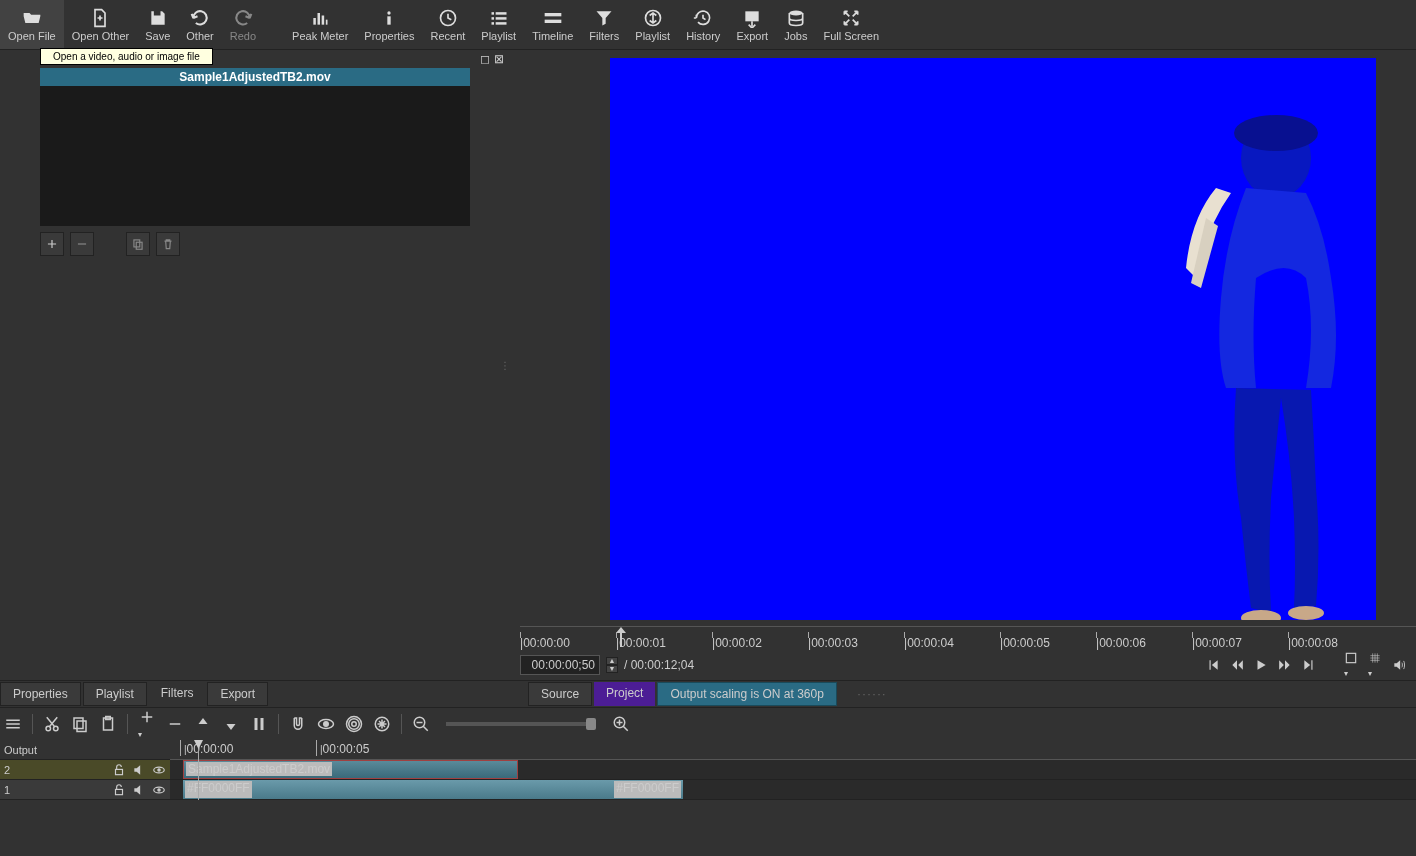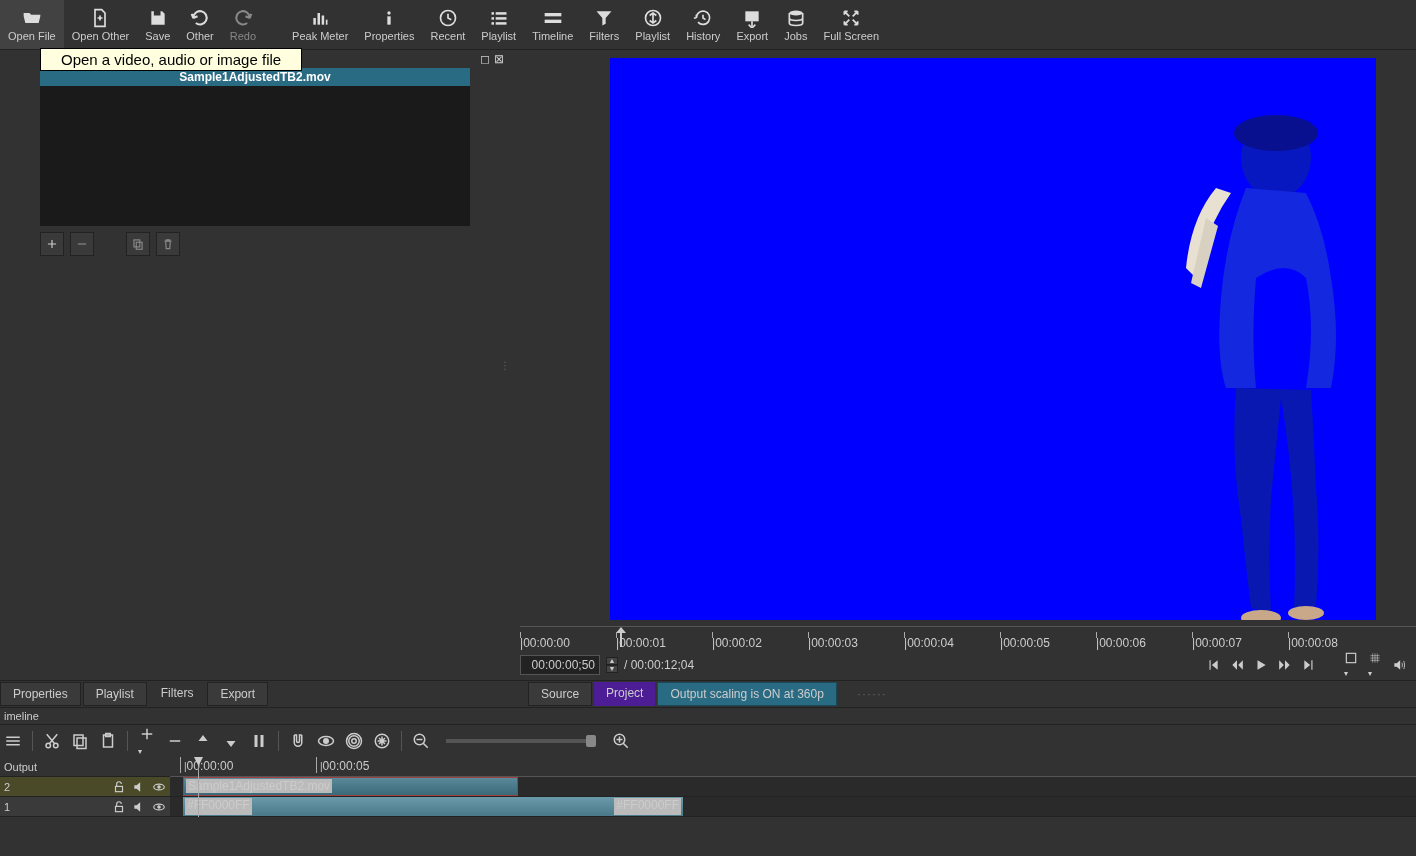--- a/index.html
+++ b/index.html
@@ -6,21 +6,21 @@
 body { background: #323232; width: 1416px; height: 856px; overflow: hidden; }
 svg { display: block; }
 
 
 .toolbar { display: flex; background: #323232; border-bottom: 1px solid #222; height: 50px; }
 .tool-btn { display: flex; flex-direction: column; align-items: center; justify-content: center; padding: 4px 8px; cursor: pointer; position: relative; }
 .tool-btn.active { background: #424242; justify-content: center; }
 .tool-btn .label { font-size: 11px; margin-top: 2px; white-space: nowrap; }
 .tool-icon { width: 20px; height: 20px; display: flex; align-items: center; justify-content: center; }
 
-.tooltip { position: absolute; top: 48px; left: 40px; background: #ffffe0; color: #000; border: 1px solid #000; padding: 2px 20px; font-size: 15px; white-space: nowrap; z-index: 100; }
+.tooltip { position: absolute; top: 48px; left: 40px; background: #ffffe0; color: #000; border: 1px solid #000; padding: 2px 12px; font-size: 10px; white-space: nowrap; z-index: 100; }
 
 
 .main { display: flex; height: 630px; }
 .left-panel { width: 510px; background: #323232; display: flex; flex-direction: column; position: relative; }
 .panel-icons { display: flex; justify-content: flex-end; padding: 2px 6px; gap: 4px; color: #888; }
 .playlist-header { background: #2a6b84; color: #fff; font-weight: bold; text-align: center; padding: 2px; font-size: 12px; margin: 0 40px; }
 .playlist-thumb { background: #1a1a1a; height: 140px; margin: 0 40px; }
 .playlist-tools { display: flex; gap: 6px; padding: 6px 40px; }
 .sq-btn { width: 24px; height: 24px; background: #3a3a3a; border: 1px solid #222; display: flex; align-items: center; justify-content: center; color: #aaa; cursor: pointer; }
 .resize-handle { position: absolute; right: 2px; top: 50%; transform: translateY(-50%); color: #666; font-size: 10px; letter-spacing: -2px; }
@@ -357,21 +357,20 @@
   </div>
   <div class="right-tabs" style="margin-left:260px">
     <div class="tab">Source</div>
     <div class="tab" style="background:#4c1d95;border:none">Project</div>
     <div class="pill">Output scaling is ON at 360p</div>
   </div>
   <div class="gripper">······</div>
 </div>
 
 <div class="timeline-section">
-  <div class="timeline-header">imeline</div>
   <div class="timeline-toolbar">
     <div class="tt-group">
       <div>
           <svg width="18" height="18" viewBox="0 0 24 24" fill="#ccc">
             <path d="M3 6h18v2H3zM3 11h18v2H3zM3 16h18v2H3z"></path>
           </svg>
         </div>
     </div>
     <div class="tt-sep"></div>
     <div class="tt-group">

